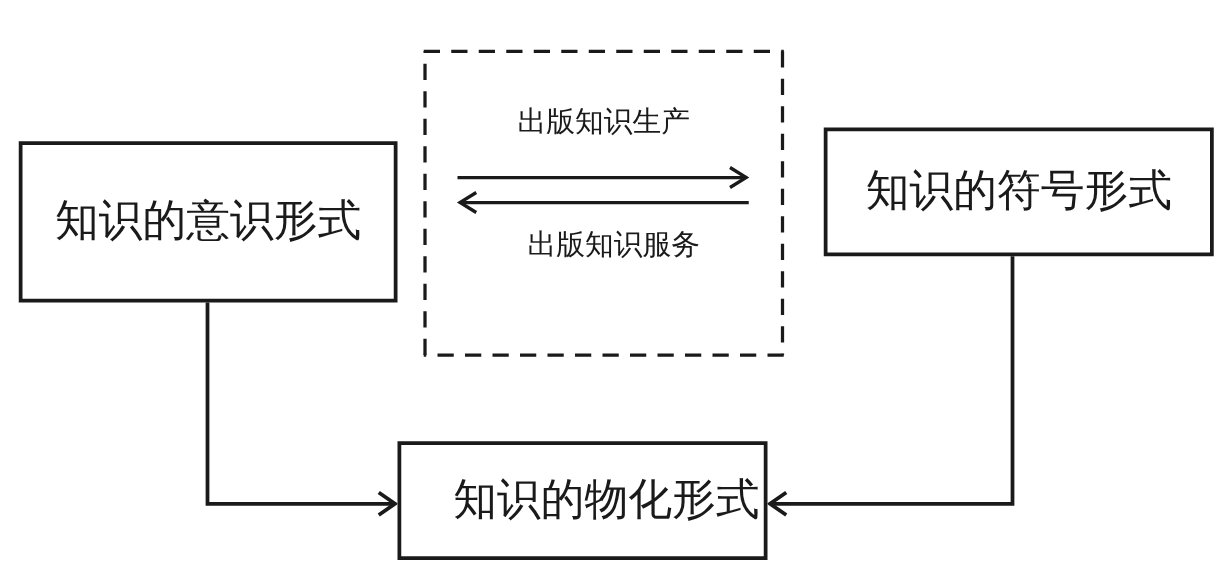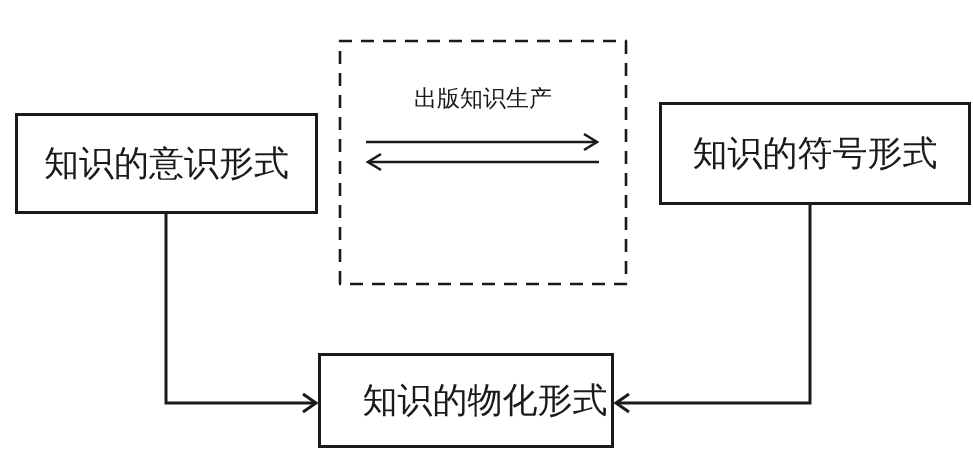--- a/index.html
+++ b/index.html
@@ -29,21 +29,21 @@
     border: 3px solid #1a1a1a;
     background: #ffffff;
     display: flex;
     align-items: center;
     justify-content: center;
     font-size: 35px;
     line-height: 1;
     white-space: nowrap;
     z-index: 2;
   }
-  .box-left   { left: 15px;  top: 113px; width: 303px; height: 101px; }
+  .box-left   { left: 15px;  top: 113px; width: 303px; height: 129px; }
   .box-right  { left: 659px; top: 102px; width: 312px; height: 103px; }
   .box-bottom { left: 318px; top: 353px; width: 296px; height: 95px; padding-left: 38px; }
 
   .group-title {
     position: absolute;
     left: 390px;
     top: 14px;
     width: 157px;
     height: 42px;
     background: #ffffff;
@@ -111,14 +111,15 @@
   <div class="node-box box-right">
     <span>知识的符号形式</span>
   </div>
 
   <div class="node-box box-bottom">
     <span>知识的物化形式</span>
   </div>
 
 
   <div class="flow-label flow-top">出版知识生产</div>
+  <div class="flow-label flow-bottom">出版知识服务</div>
 
 </div>
 
 </body></html>

